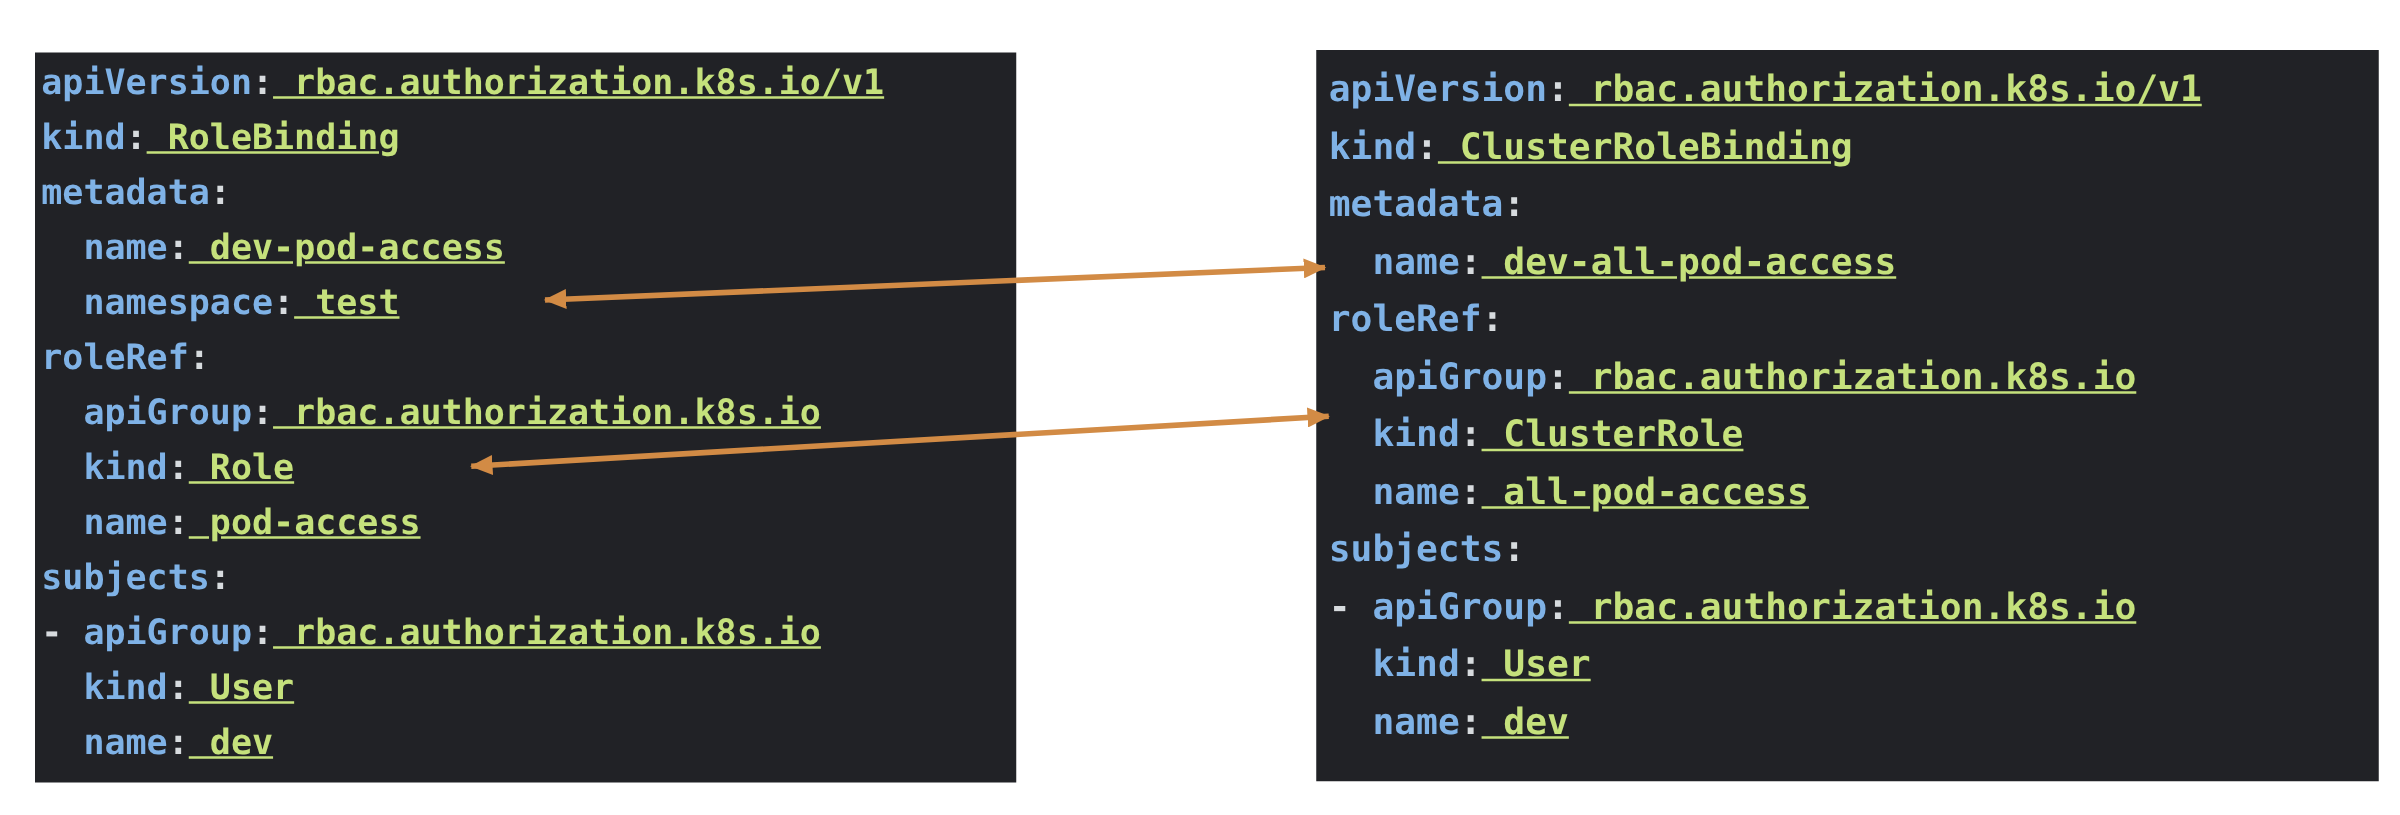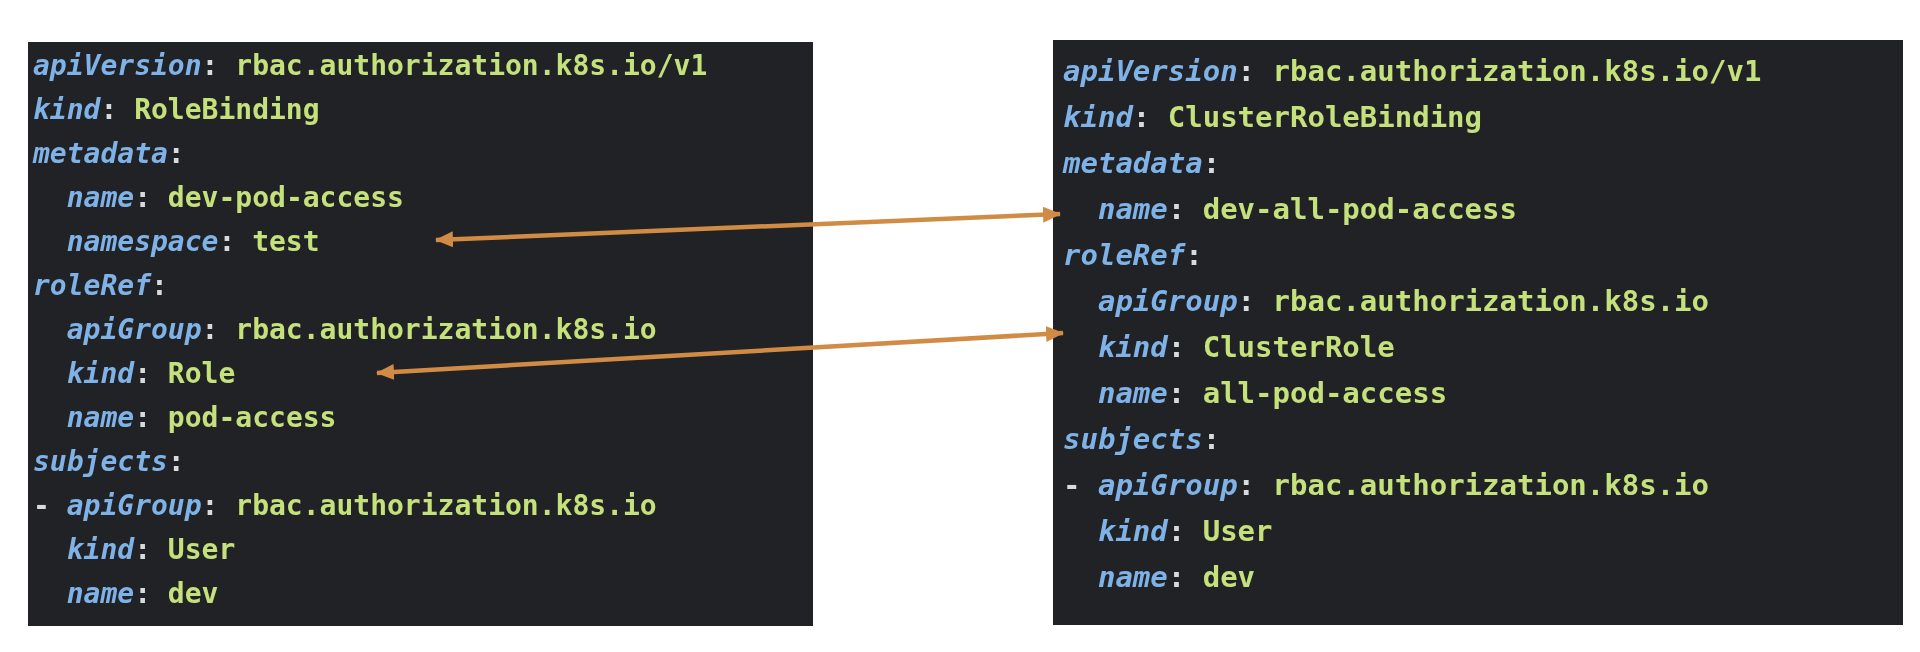--- a/index.html
+++ b/index.html
@@ -24,22 +24,22 @@
   .panel-left {
     left: 28px; top: 42px; width: 785px; height: 584px;
     padding: 2px 0 0 5px;
     font-size: 28px; line-height: 44px;
   }
   .panel-right {
     left: 1053px; top: 40px; width: 850px; height: 585px;
     padding: 8px 0 0 10px;
     font-size: 29px; line-height: 46px;
   }
-  .line .k { color: var(--key); font-style: italic; }
-  .line .v { color: var(--value); }
+  .line .k { color: var(--key); }
+  .line .v { color: var(--value); text-decoration: underline; }
   .line .p { color: var(--punct); }
 
   .connector-layer {
     position: absolute; left: 0; top: 0; width: 1920px; height: 652px;
     pointer-events: none;
   }
   .connector-layer line {
     stroke: var(--arrow);
     stroke-width: 4.5;
   }

